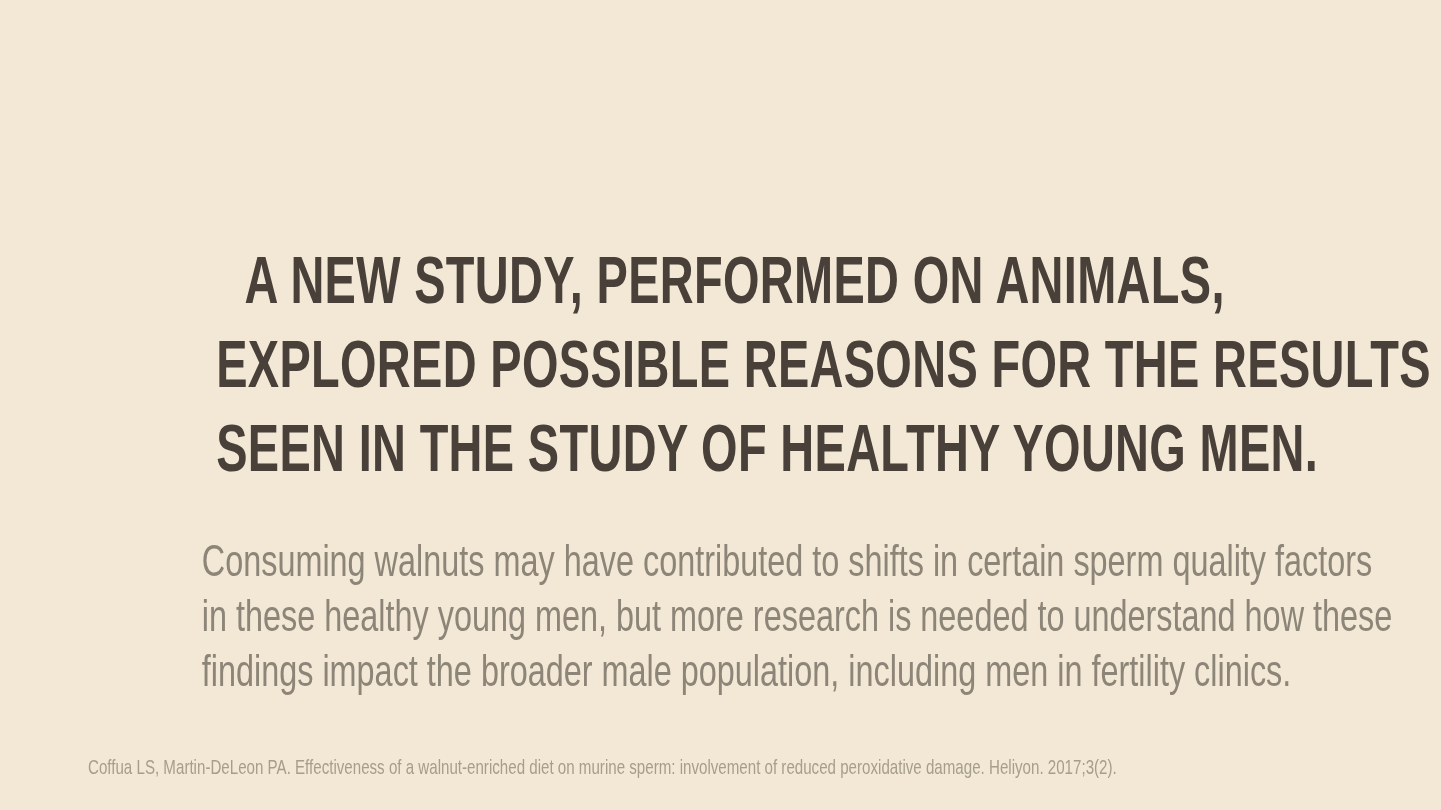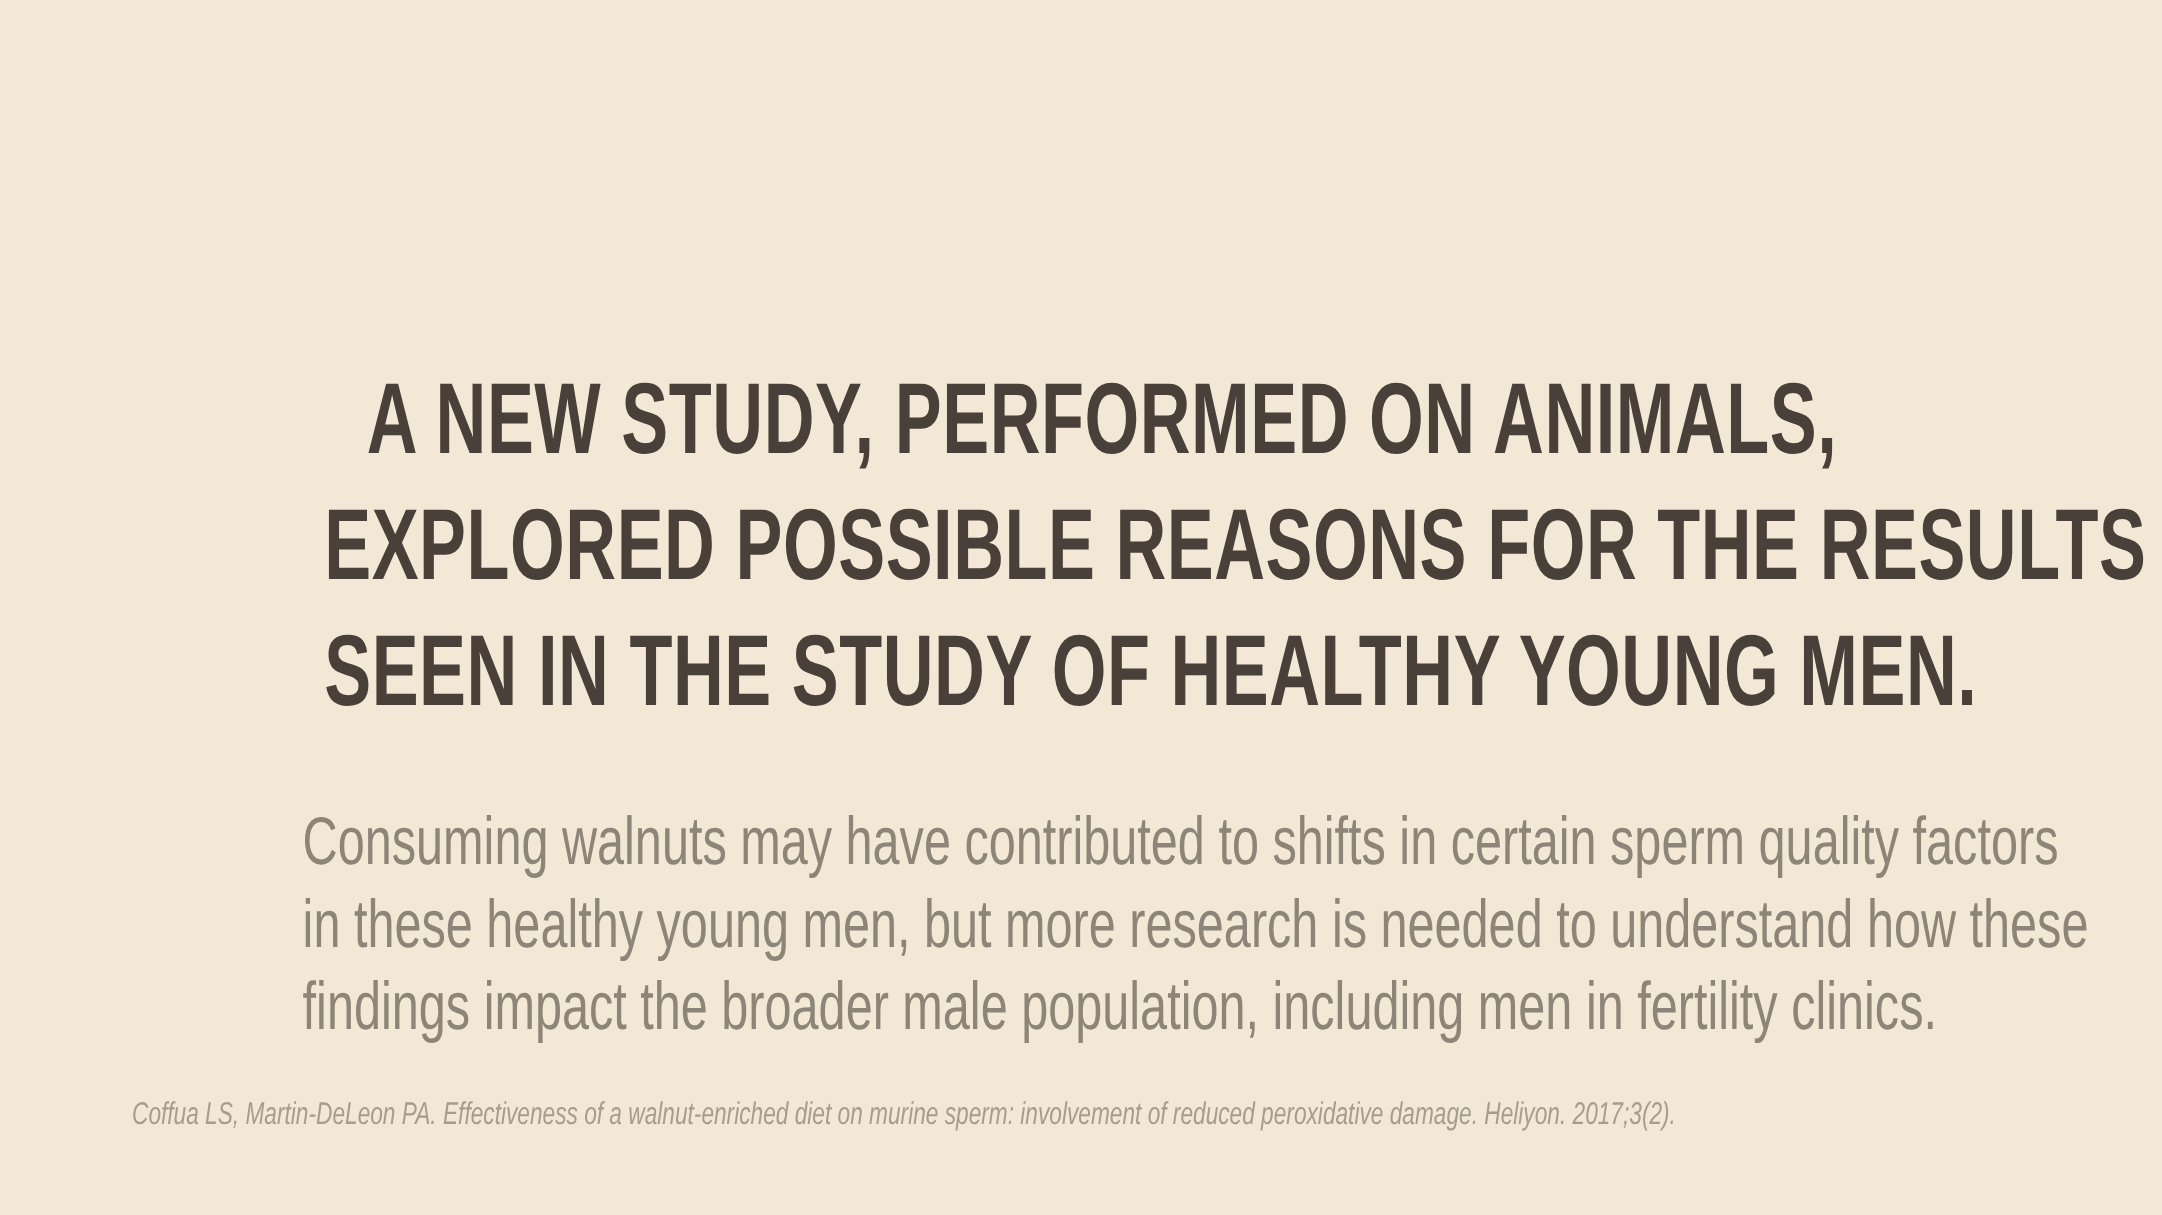--- a/index.html
+++ b/index.html
@@ -62,24 +62,23 @@
     letter-spacing: 0px;
     white-space: nowrap;
     transform: scaleX(0.72);
     transform-origin: center center;
   }
 
   
   #citation {
     position: absolute;
     left: 88px;
-    top: 730px;
+    top: 754px;
     width: 1300px;
     text-align: center;
-    font-style: italic;
   }
   .cite-text {
     display: inline-block;
     color: #a79d8c;
     font-family: "Liberation Sans", sans-serif;
     font-weight: normal;
     font-size: 21px;
     line-height: 26px;
     white-space: nowrap;
     transform: scaleX(0.72);

